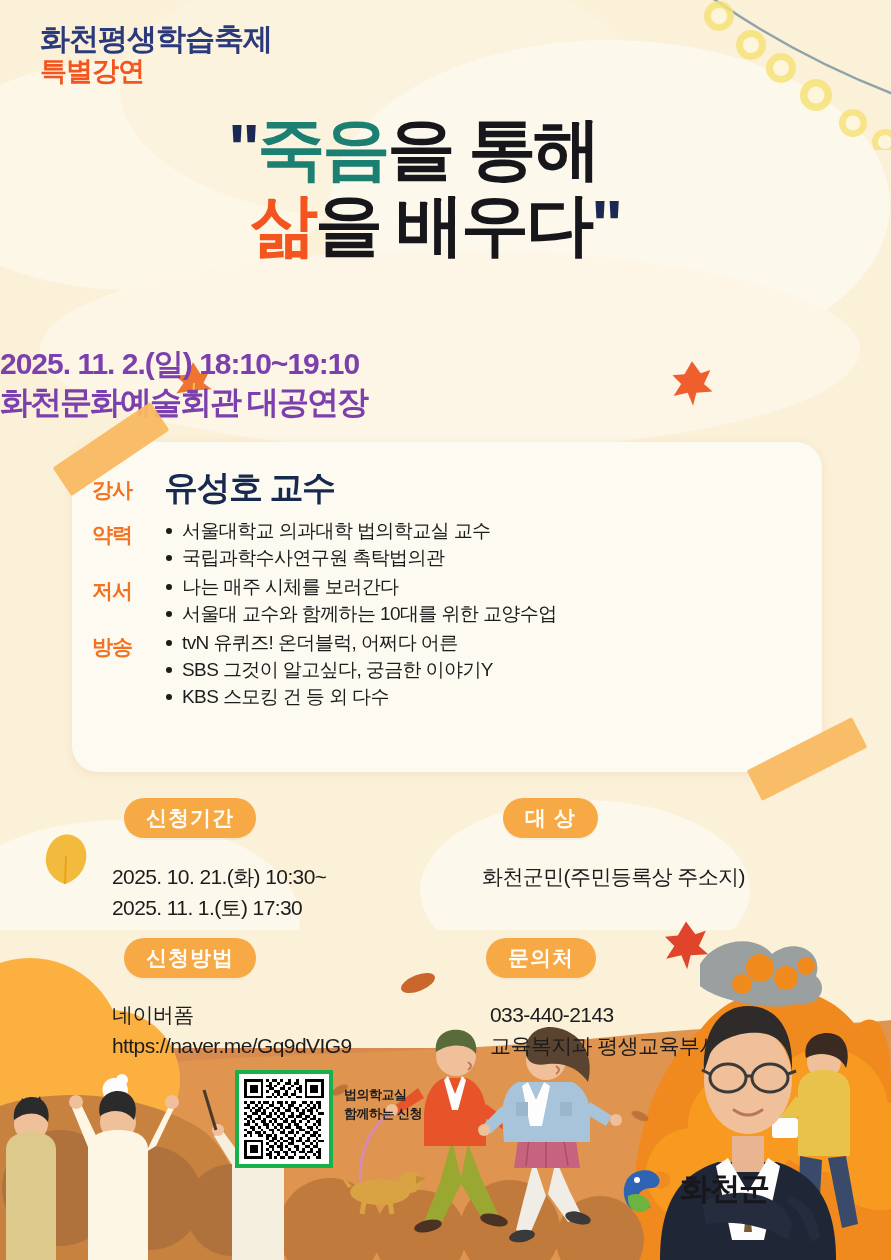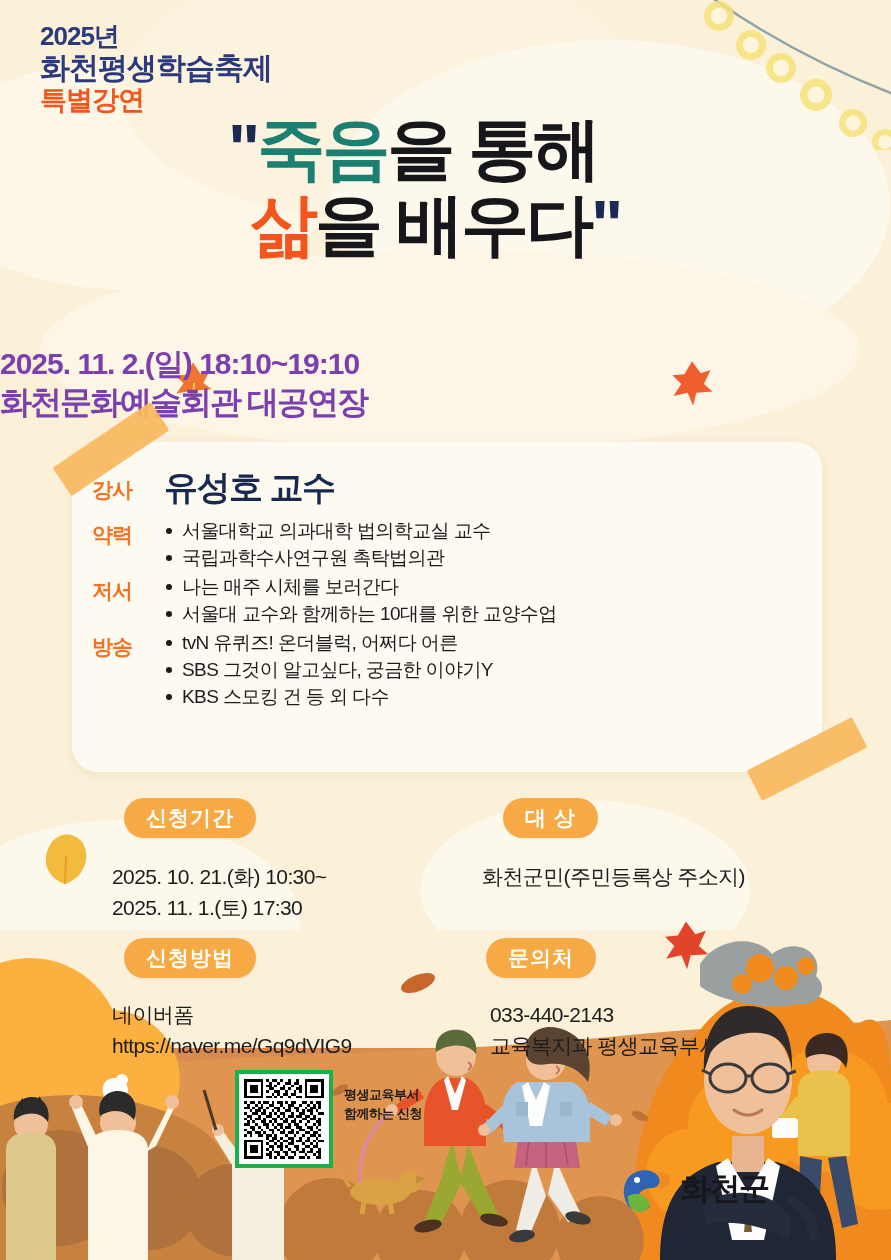--- a/index.html
+++ b/index.html
@@ -142,21 +142,20 @@
       <circle cx="78" cy="16" r="8"></circle>
         <circle cx="110" cy="45" r="8"></circle>
       <circle cx="140" cy="68" r="8"></circle>
         <circle cx="175" cy="95" r="8.5"></circle>
       <circle cx="212" cy="123" r="7.5"></circle>
         <circle cx="244" cy="142" r="7"></circle>
     </g>
   </svg>
 
   <div class="header">
-    <div class="hl h-year">2025년</div>
     <div class="hl h-fest">화천평생학습축제</div>
     <div class="hl h-special">특별강연</div>
   </div>
 
   <div class="title-wrap">
     <div class="tline"><span class="t-quote">"</span><span class="t-death">죽음</span><span class="t-black">을 통해</span></div>
     <div class="tline tline2"><span class="t-life">삶</span><span class="t-black">을 배우다</span><span class="t-quote">"</span></div>
   </div>
 
   <svg class="leaf" style="left:172px;top:358px;width:42px;height:50px;" viewBox="0 0 40 48">
@@ -423,21 +422,21 @@
         <path d="M8 23h1v1H8zM11 23h1v1h-1zM13 23h1v1h-1zM16 23h2v1h-2zM21 23h1v1h-1zM24 23h1v1h-1zM26 23h1v1h-1z"></path>
         <path d="M9 24h2v1H9zM12 24h2v1h-2zM15 24h1v1h-1zM18 24h2v1h-2zM22 24h2v1h-2zM25 24h2v1h-2z"></path>
         <path d="M8 25h1v1H8zM10 25h1v1h-1zM13 25h1v1h-1zM16 25h1v1h-1zM19 25h1v1h-1zM21 25h1v1h-1zM24 25h1v1h-1zM27 25h1v1h-1z"></path>
         <path d="M9 26h1v1H9zM11 26h2v1h-2zM14 26h2v1h-2zM17 26h2v1h-2zM20 26h2v1h-2zM23 26h2v1h-2zM26 26h2v1h-2z"></path>
         <path d="M8 27h2v1H8zM12 27h1v1h-1zM15 27h1v1h-1zM18 27h1v1h-1zM22 27h1v1h-1zM25 27h1v1h-1zM27 27h1v1h-1z"></path>
         <path d="M9 28h1v1H9zM11 28h1v1h-1zM13 28h2v1h-2zM16 28h2v1h-2zM20 28h2v1h-2zM23 28h1v1h-1zM26 28h2v1h-2z"></path>
       </g>
     </svg>
   </div>
   <div class="qr-cap">
-    <div>평생교육부서</div>
+    <div>법의학교실</div>
     <div>함께하는 신청</div>
   </div>
 
   <div class="logo">
     <svg width="54" height="54" viewBox="0 0 54 54">
       <path d="M10 16 C18 6 34 6 40 14 C44 20 40 26 34 26 C26 26 20 30 20 36 C20 42 26 46 33 44 C26 52 12 50 8 40 C4 30 6 22 10 16 Z" fill="#2f64b5"></path>
       <path d="M38 10 C46 8 52 12 52 18 C52 24 46 28 38 26 C44 22 44 14 38 10 Z" fill="#f08a22"></path>
       <path d="M10 34 C16 30 26 32 30 38 C34 44 30 50 22 50 C14 50 9 43 10 34 Z" fill="#6db33f"></path>
       <circle cx="19" cy="18" r="3" fill="#ffffff"></circle>
     </svg>

